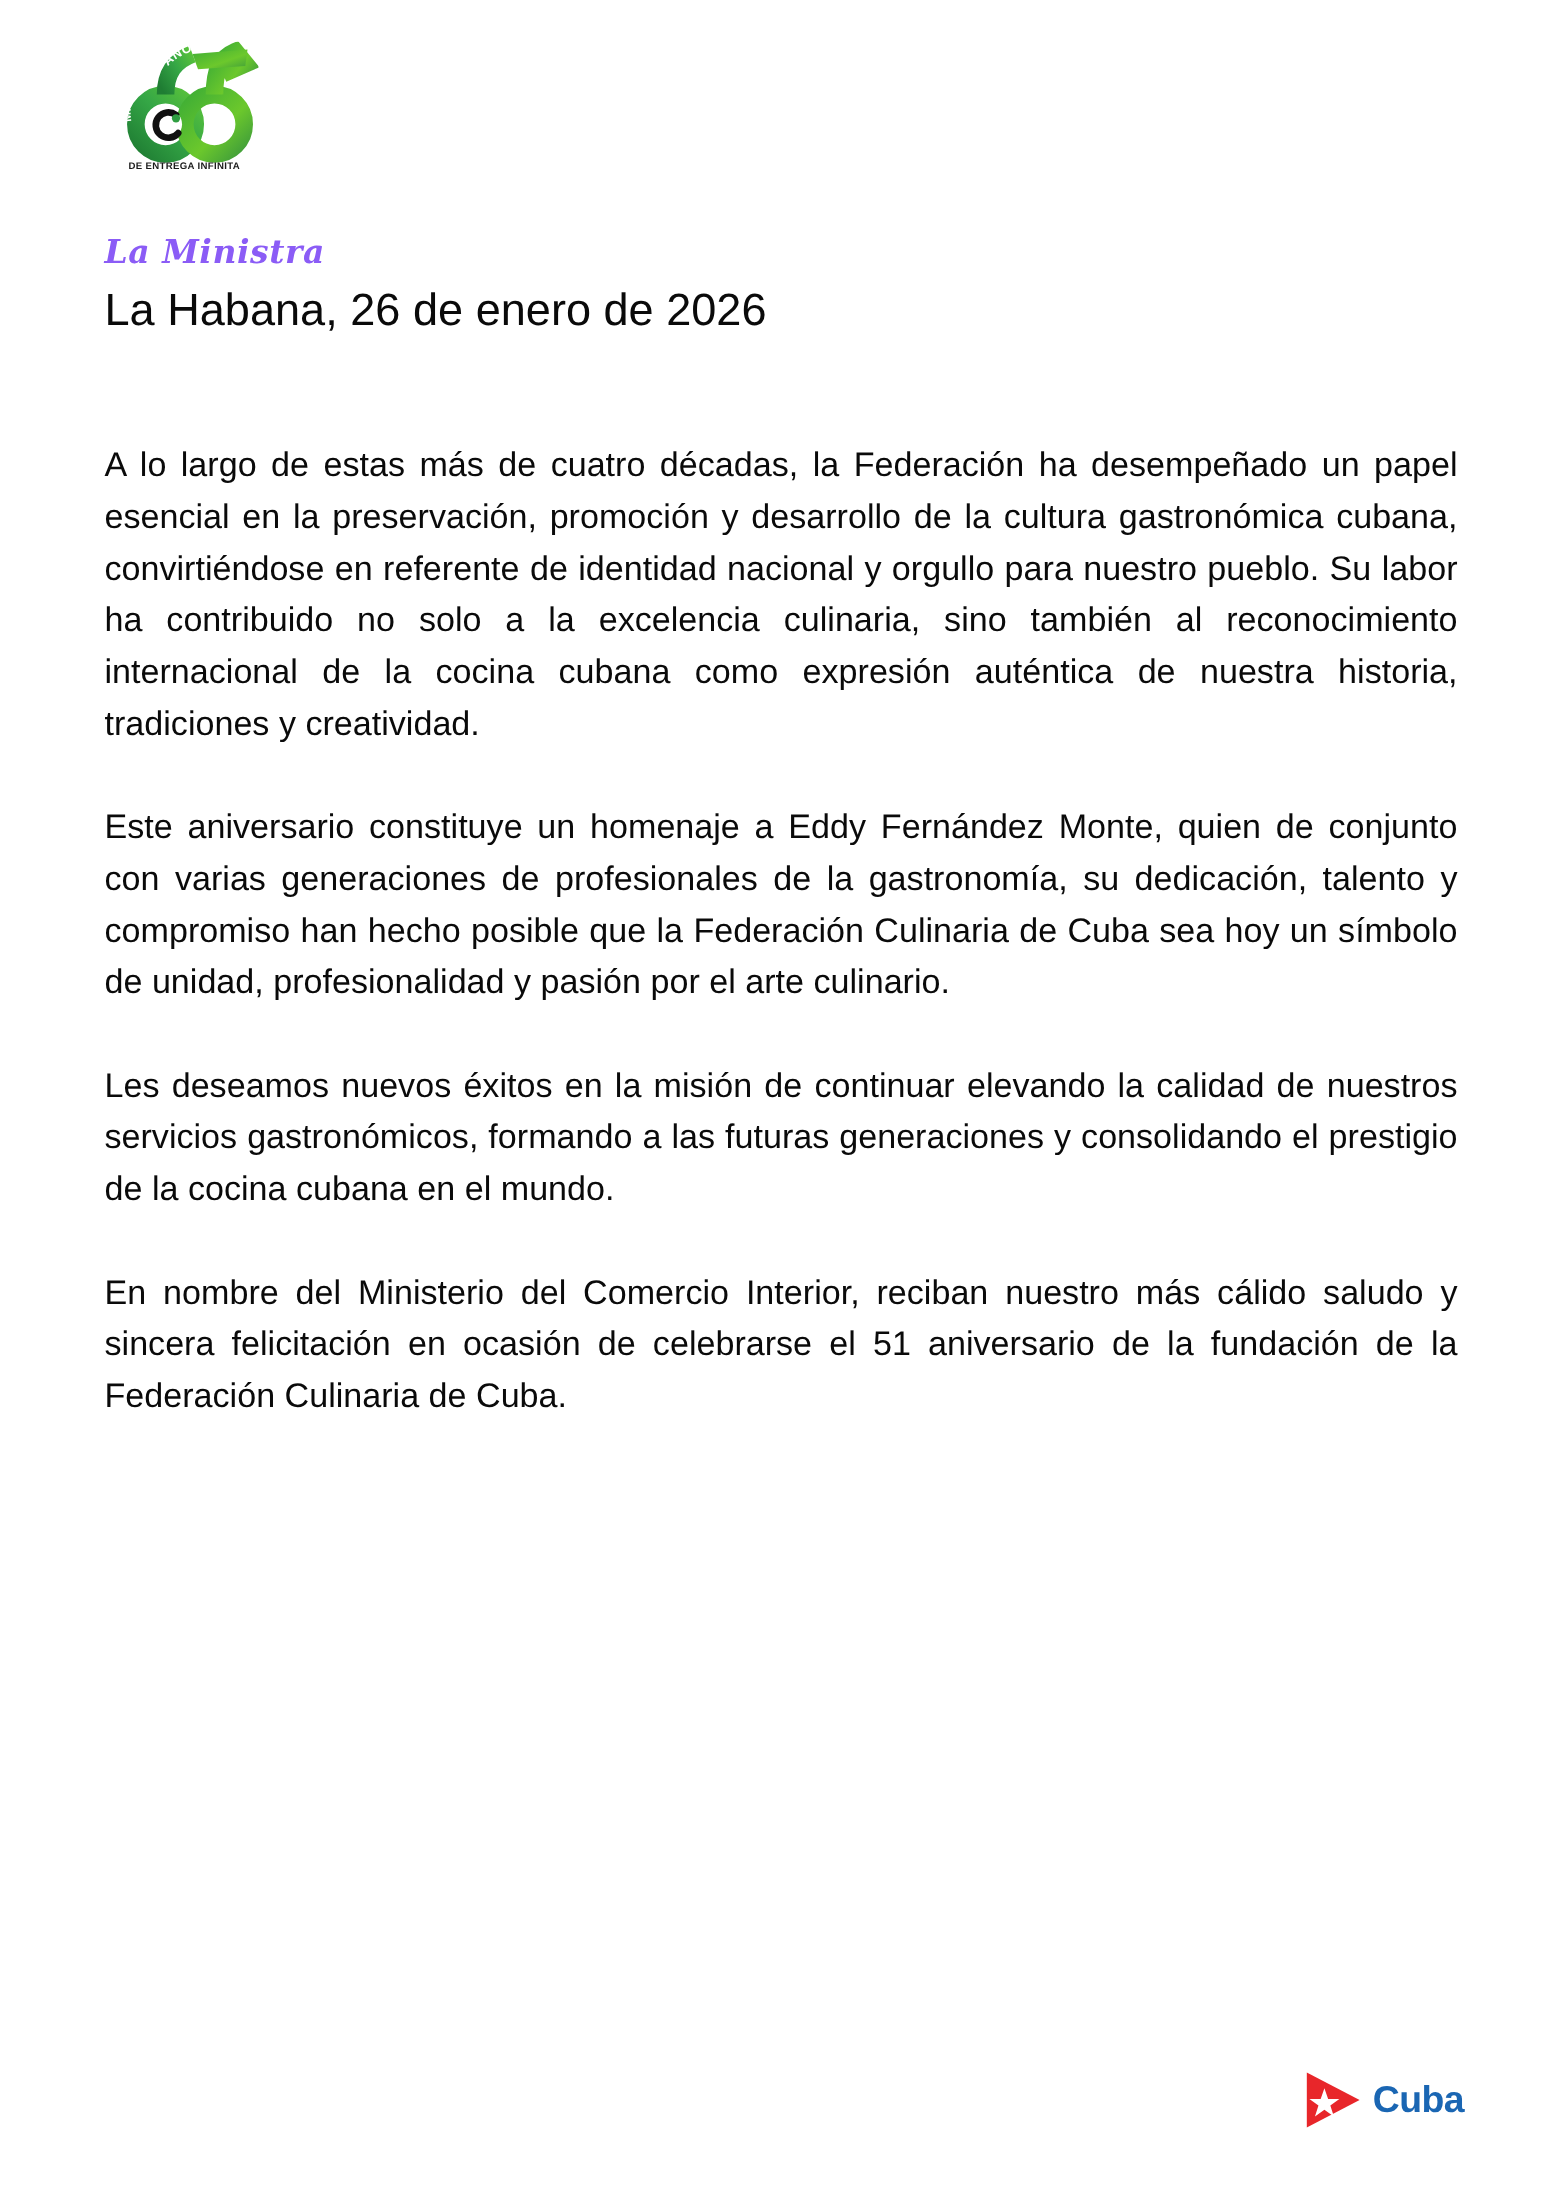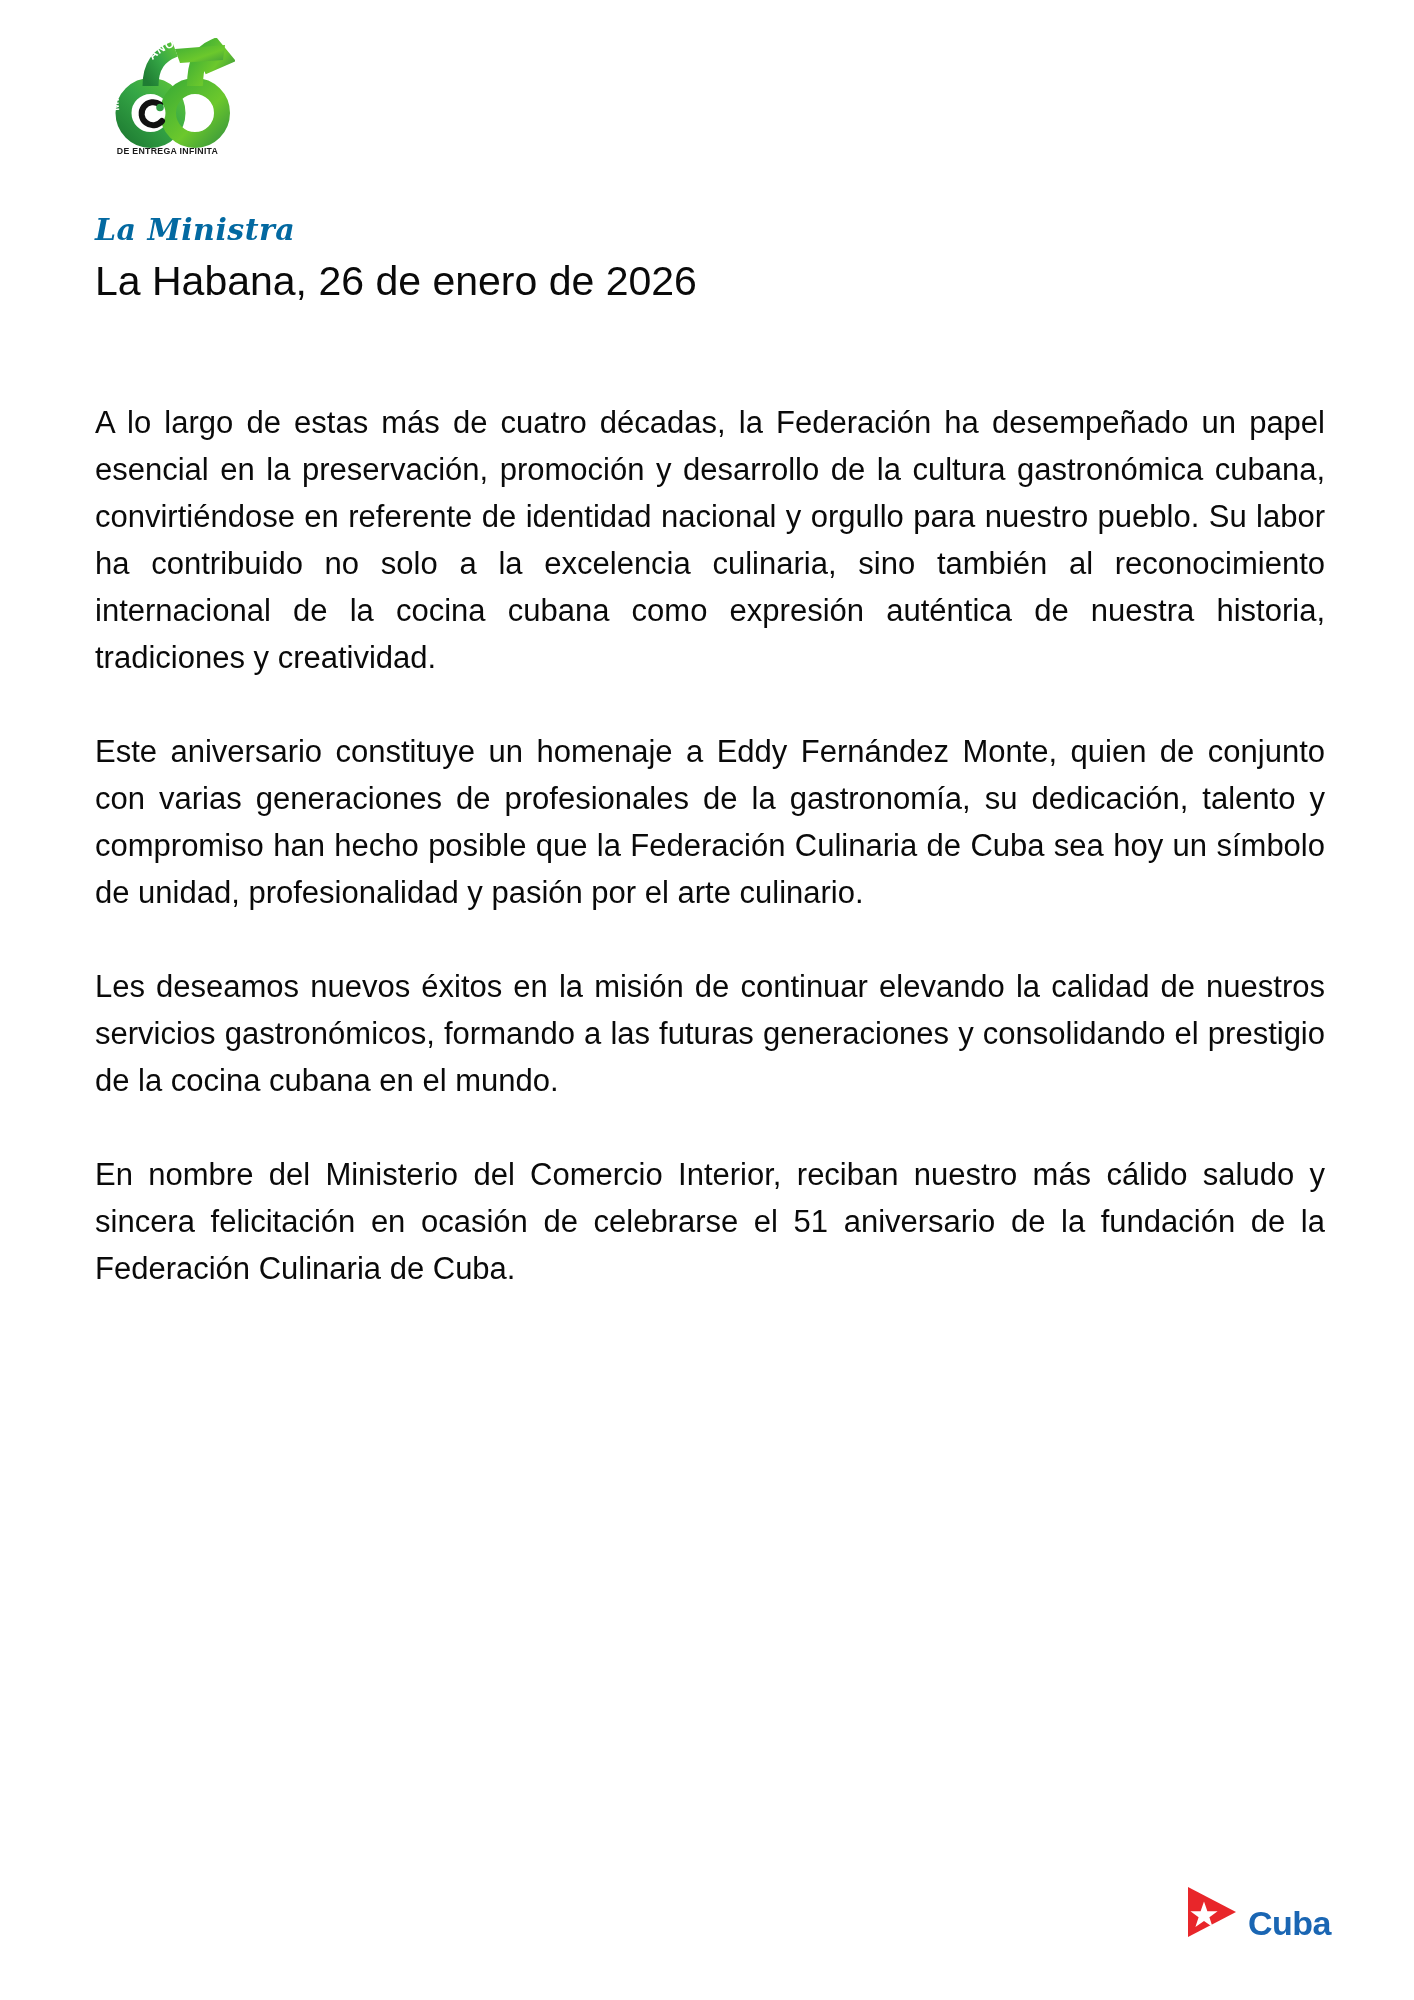--- a/index.html
+++ b/index.html
@@ -36,21 +36,21 @@
   
   .script-title {
     position: absolute;
     left: 95px;
     top: 212px;
     font-family: "DejaVu Serif", "Liberation Serif", serif;
     font-style: italic;
     font-weight: bold;
     font-size: 30px;
     letter-spacing: 0.5px;
-    color: #0369a1;
+    color: #8b5cf6;
     white-space: nowrap;
   }
 
   
   .body-block {
     position: absolute;
     left: 95px;
     top: 258px;
     width: 1230px;
   }
@@ -112,21 +112,21 @@
   .signature-scribble svg { display: block; width: 100%; height: 100%; }
 
   
   .logo-cuba {
     position: absolute;
     left: 1182px;
     top: 1878px;
     width: 145px;
     height: 62px;
     display: flex;
-    align-items: flex-end;
+    align-items: center;
     gap: 8px;
   }
   .logo-cuba .flag-mark { width: 58px; height: 56px; flex: 0 0 auto; }
   .logo-cuba .flag-mark svg { display: block; width: 100%; height: 100%; }
   .logo-cuba .cuba-word {
     font-family: "Liberation Sans", sans-serif;
     font-weight: bold;
     font-size: 34px;
     letter-spacing: -0.5px;
     line-height: 1;

